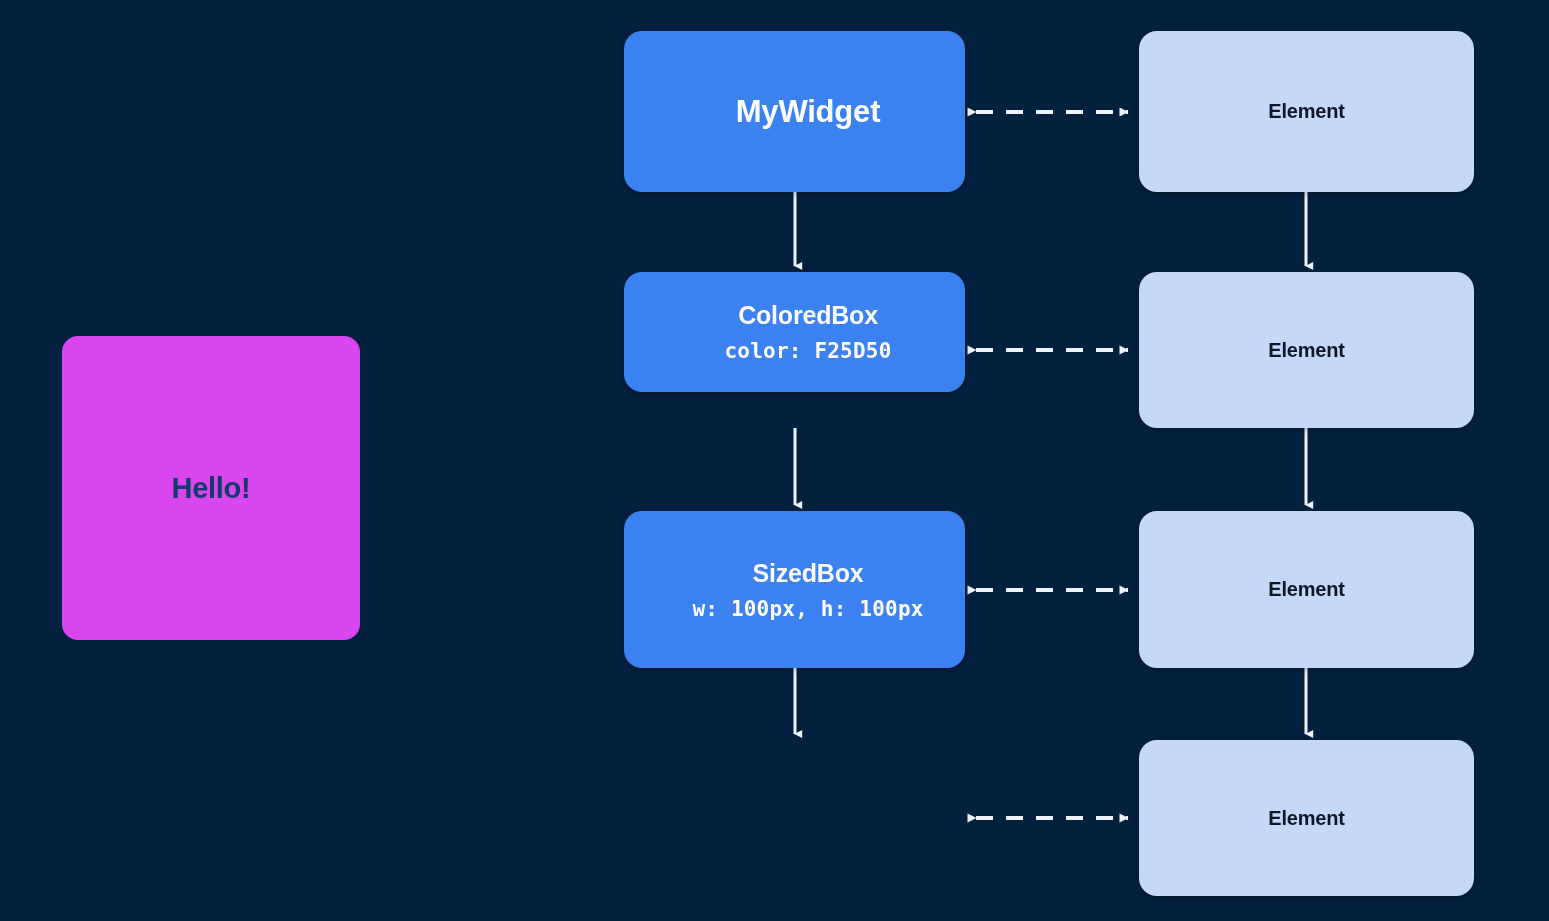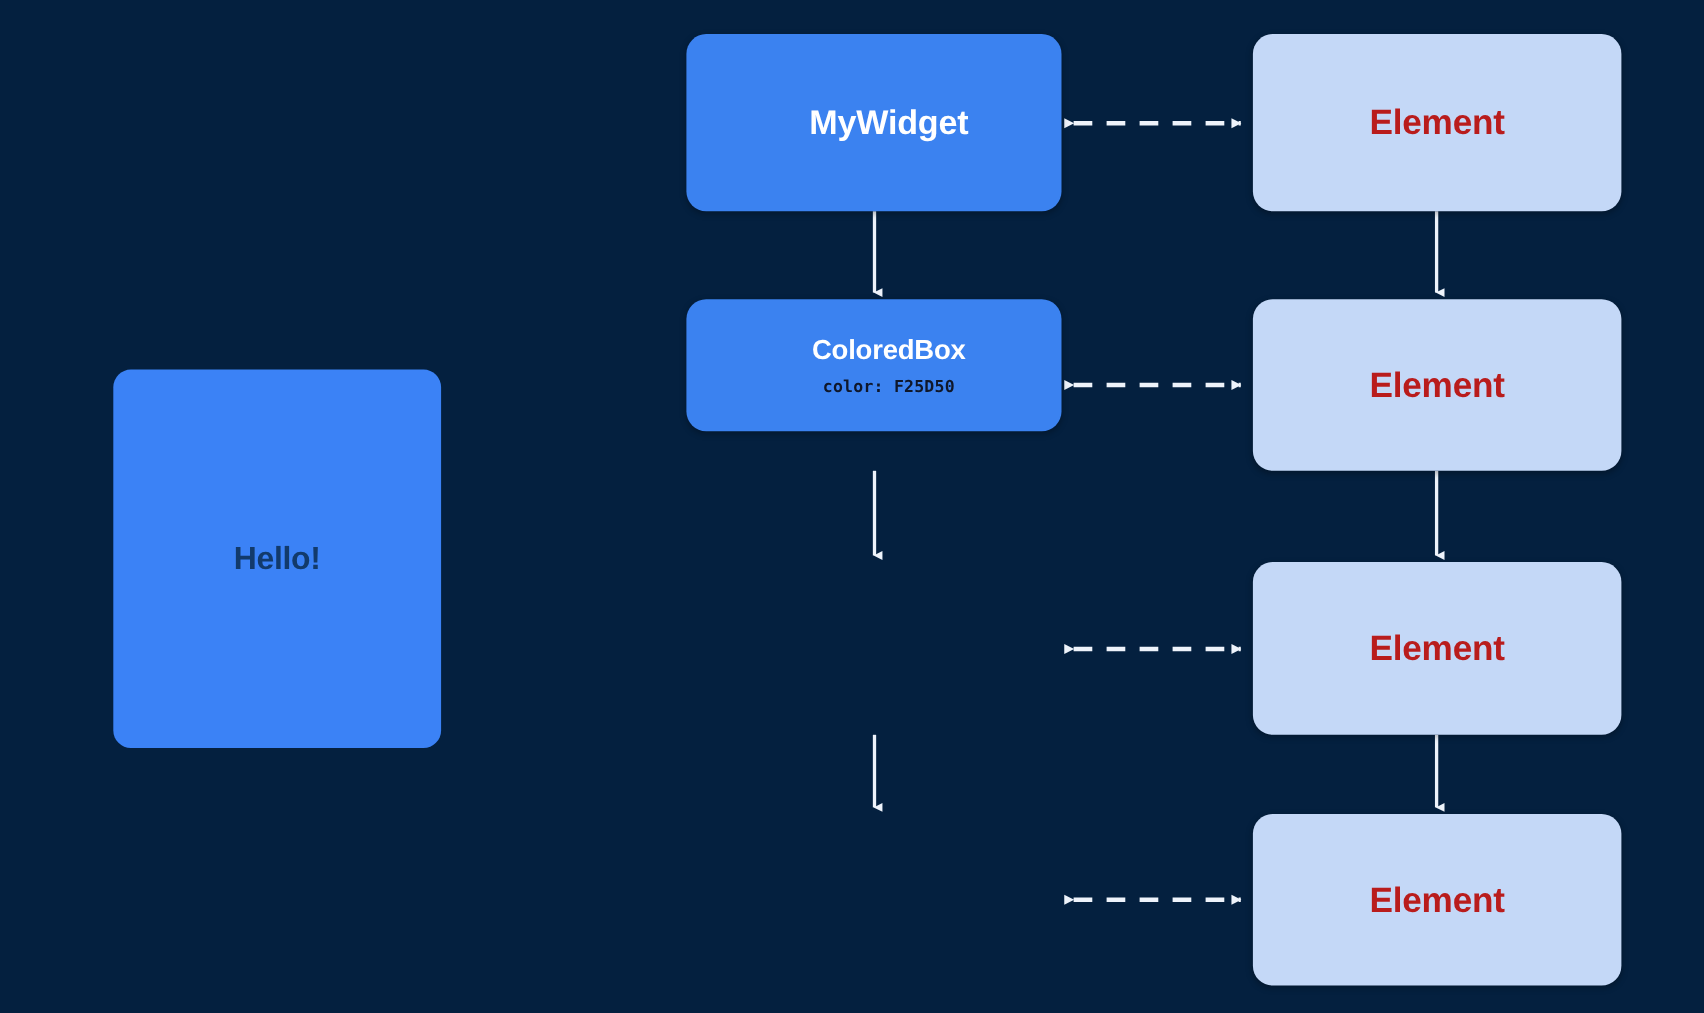--- a/index.html
+++ b/index.html
@@ -15,27 +15,26 @@
     overflow: hidden;
     font-family: "Liberation Sans", sans-serif;
   }
 
   
   .preview-box {
     position: absolute;
     left: 62px;
     top: 336px;
     width: 298px;
-    height: 344px;
-    background: #3b82f6;
+    height: 304px;
+    background: #d946ef;
     border-radius: 16px;
     display: flex;
     align-items: center;
     justify-content: center;
-    margin-left: 41px;
   }
   .preview-label {
     color: #123a6b;
     font-size: 29px;
     font-weight: bold;
     font-family: "Liberation Sans", sans-serif;
     letter-spacing: -0.3px;
   }
 
   
@@ -60,26 +59,26 @@
     left: 1139px;
     width: 335px;
   }
   .node-title {
     font-size: 25px;
     font-weight: bold;
     letter-spacing: -0.2px;
     font-family: "Liberation Sans", sans-serif;
   }
   .widget .node-title { color: #ffffff; }
-  .element .node-title { color: #b91c1c; font-size: 32px; }
+  .element .node-title { color: #0f172a; font-size: 20px; }
   .node-detail {
     margin-top: 9px;
-    font-size: 15px;
+    font-size: 21px;
     font-weight: bold;
-    color: #0f172a;
+    color: #ffffff;
     font-family: "DejaVu Sans Mono", monospace;
     letter-spacing: 0.2px;
     white-space: pre;
   }
   .node-title.large { font-size: 31px; }
 
   
   .row-0.widget  { top: 31px;  height: 161px; }
   .row-1.widget  { top: 272px; height: 120px; }
   .row-2.widget  { top: 511px; height: 157px; }
@@ -143,20 +142,24 @@
 
   <div class="node widget row-0">
     <span class="node-title large">MyWidget</span>
   </div>
 
   <div class="node widget row-1">
     <span class="node-title">ColoredBox</span>
     <span class="node-detail">color: F25D50</span>
   </div>
 
+  <div class="node widget row-2">
+    <span class="node-title">SizedBox</span>
+    <span class="node-detail">w: 100px, h: 100px</span>
+  </div>
 
 
   <div class="node element row-0">
     <span class="node-title">Element</span>
   </div>
 
   <div class="node element row-1">
     <span class="node-title">Element</span>
   </div>
 

